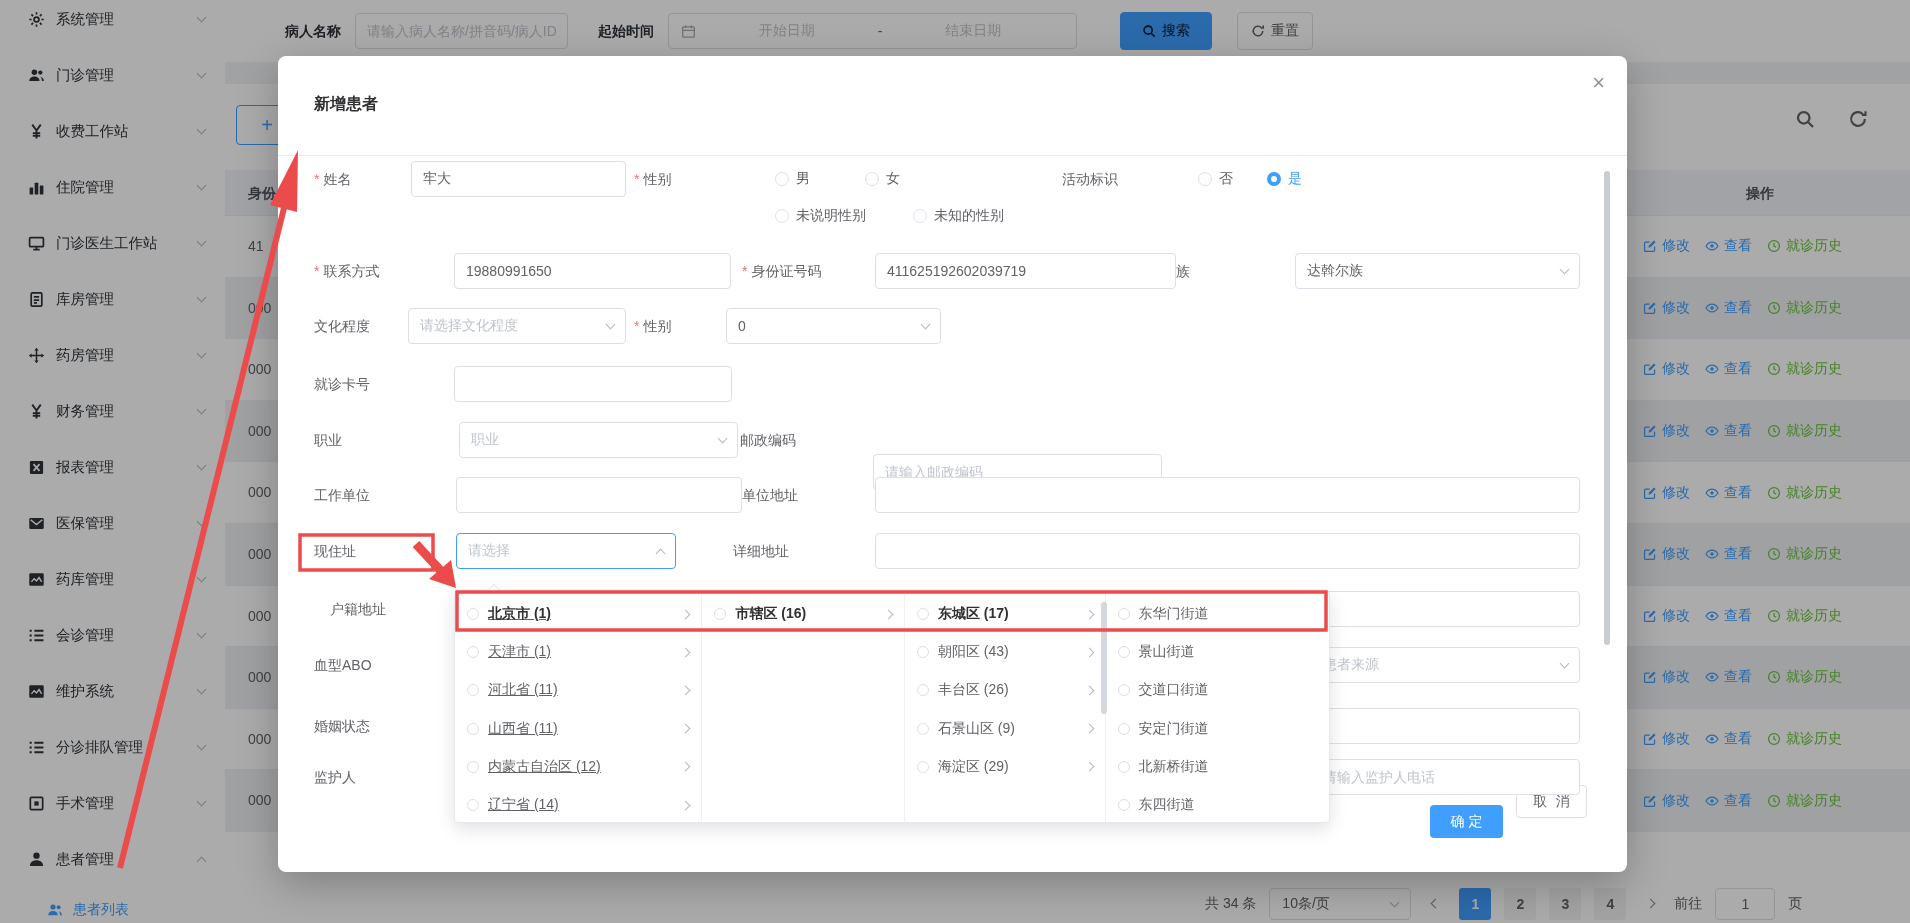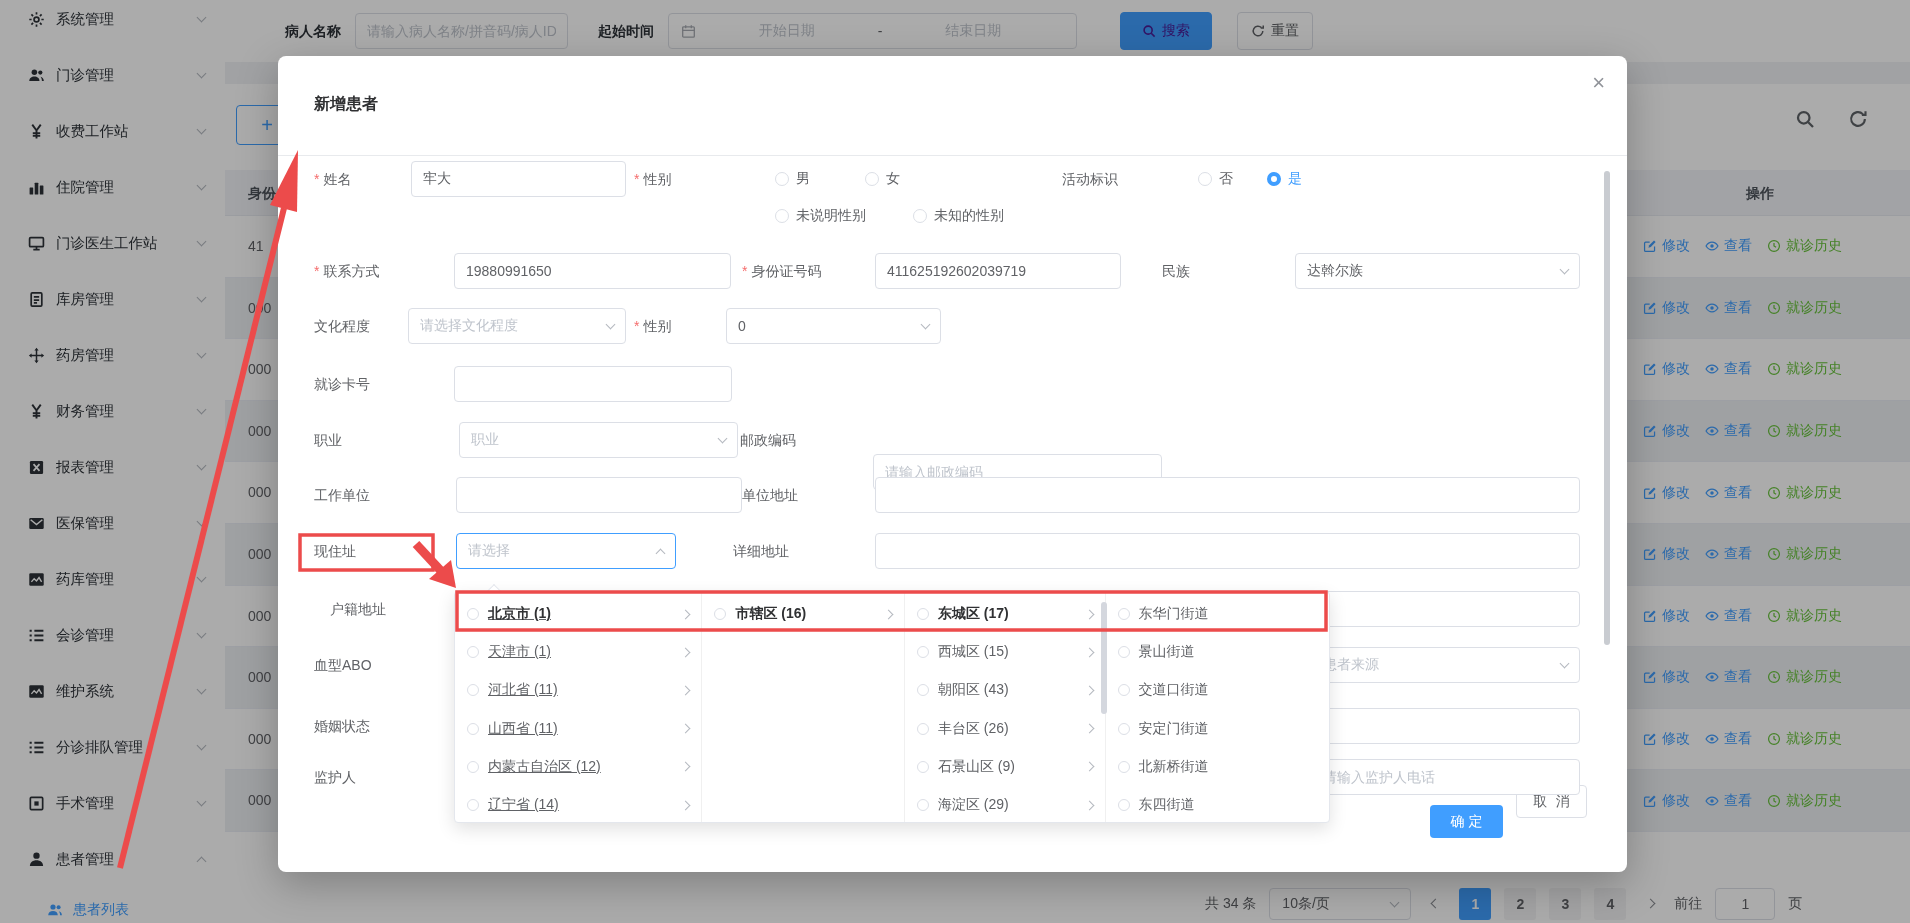--- a/index.html
+++ b/index.html
@@ -36,21 +36,21 @@
          padding: 0 11px; font-size: 14px; color: #606266; background: #fff; outline: none; z-index: 1;
          font-family: inherit; }
   .inp::placeholder { color: #bfc4cc; }
   .datebox { position: absolute; height: 36px; border: 1px solid #dcdfe6; border-radius: 4px; background: #fff;
              display: flex; align-items: center; padding: 0 12px; z-index: 1; }
   .datebox .ic { width: 15px; height: 15px; color: #a8abb2; }
   .datebox .ph { color: #bfc4cc; text-align: center; }
   .btn { position: absolute; height: 38px; border-radius: 4px; display: flex; align-items: center;
          justify-content: center; gap: 6px; cursor: pointer; font-size: 14px; z-index: 1; }
   .btn .ic { width: 14px; height: 14px; }
-  .btn.primary { background: #409EFF; color: #4c1d95; border: 1px solid #409EFF; }
+  .btn.primary { background: #409EFF; color: #0f172a; border: 1px solid #409EFF; }
   .btn.plain { background: #fff; color: #606266; border: 1px solid #dcdfe6; }
   .addbtn { position: absolute; width: 62px; height: 40px; border: 1px solid #409EFF; border-radius: 4px;
             color: #409EFF; background: #fff; font-size: 20px; display: flex; align-items: center;
             justify-content: center; z-index: 1; }
   .icobtn { position: absolute; width: 20px; height: 20px; color: #5f6368; z-index: 1; cursor: pointer; }
 
   .tbl { position: absolute; left: 225px; top: 170px; width: 1685px; z-index: 1; background: #fff; }
   .thead { height: 46px; background: #f2f4f8; position: relative; border-bottom: 1px solid #e8ebf0; }
   .th-id { position: absolute; left: 23px; line-height: 46px; font-weight: bold; color: #4e545c; white-space: nowrap; }
   .th-act { position: absolute; left: 1415px; width: 240px; text-align: center; line-height: 46px; font-weight: bold; color: #4e545c; }
@@ -768,21 +768,21 @@
     <span class="ritem" style="left:599px;">
         <span class="rd"></span>
         <span>未知的性别</span>
       </span>
   </div>
 
   <div class="mrow" style="top:197px;">
     <span class="lbl" style="left:0;"><i class="req">*</i><span>联系方式</span></span>
     <input class="inp" style="left: 140px; width: 277px; top: 0px;" readonly="" value="19880991650">
     <span class="lbl" style="left:428px;"><i class="req">*</i><span>身份证号码</span></span>
-    <input class="inp" style="left: 561px; width: 246px; top: 0px;" readonly="" value="411625192602039719">
+    <input class="inp" style="left: 561px; width: 301px; top: 0px;" readonly="" value="411625192602039719">
     <span class="lbl" style="left:848px;">民族</span>
     <div class="sel" style="left:981px;width:285px;">
       <span class="val">达斡尔族</span>
       <span class="cv d"></span>
     </div>
   </div>
 
   <div class="mrow" style="top:252px;">
     <span class="lbl" style="left:0;">文化程度</span>
     <div class="sel" style="left:94px;width:218px;">
@@ -906,25 +906,20 @@
       </div>
     </div>
   <div class="ccol" style="width:201px;">
 
       <div class="citem bd">
         <span class="rd sm"></span>
         <span>东城区 (17)</span>
         <span class="cv r"></span>
       </div>
 
-      <div class="citem">
-        <span class="rd sm"></span>
-        <span>西城区 (15)</span>
-        <span class="cv r"></span>
-      </div>
 
       <div class="citem">
         <span class="rd sm"></span>
         <span>朝阳区 (43)</span>
         <span class="cv r"></span>
       </div>
 
       <div class="citem">
         <span class="rd sm"></span>
         <span>丰台区 (26)</span>

